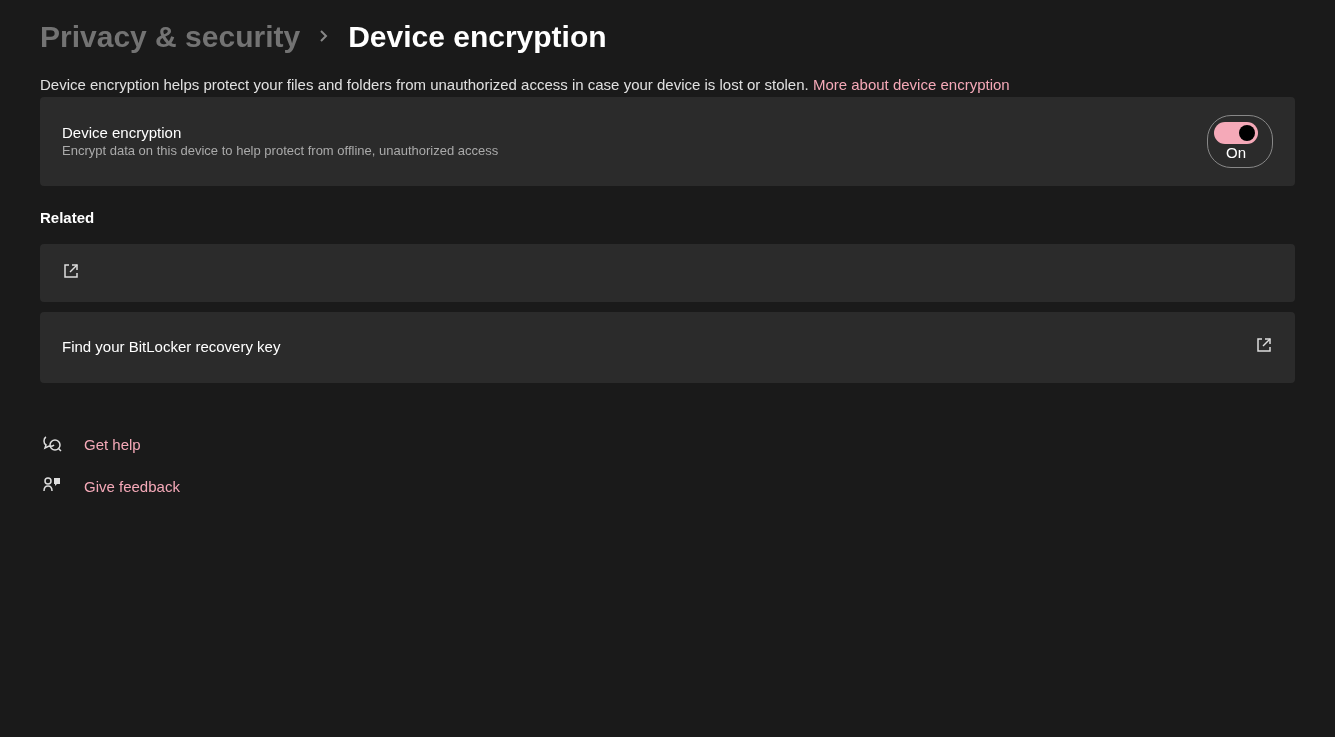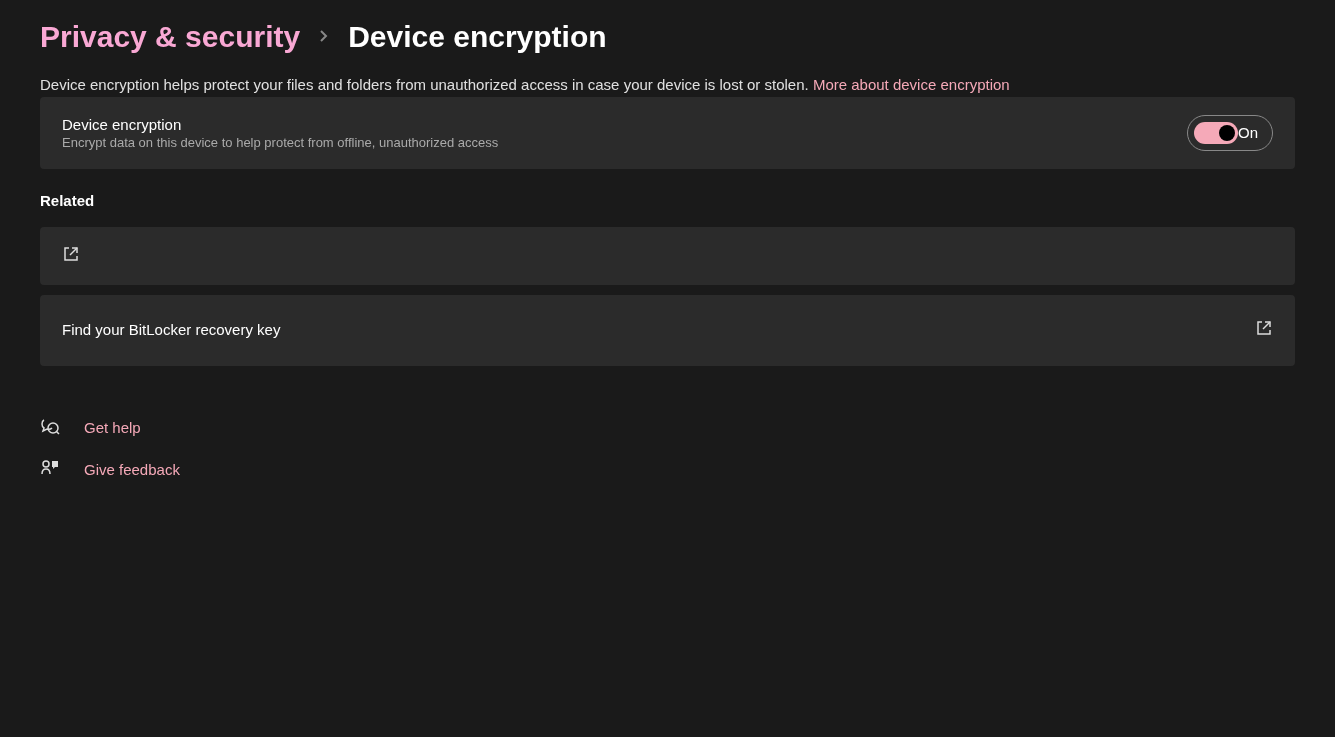--- a/index.html
+++ b/index.html
@@ -14,21 +14,21 @@
   }
   .breadcrumb {
     display: flex;
     align-items: center;
     gap: 18px;
     margin-bottom: 20px;
   }
   .breadcrumb-parent {
     font-size: 30px;
     font-weight: 600;
-    color: #f9a8d4;
+    color: #737373;
   }
   .chevron {
     color: #888;
     font-size: 16px;
   }
   .breadcrumb-current {
     font-size: 30px;
     font-weight: 600;
     color: #ffffff;
   }
@@ -64,20 +64,21 @@
     font-size: 13px;
     color: #aaaaaa;
   }
   .toggle-wrap {
     display: flex;
     align-items: center;
     gap: 0;
     border: 1px solid #888;
     border-radius: 24px;
     padding: 6px 14px 6px 6px;
+    flex-direction: column;
   }
   .toggle {
     width: 44px;
     height: 22px;
     background: #f5a9b8;
     border-radius: 11px;
     position: relative;
   }
   .toggle-knob {
     position: absolute;
@@ -107,20 +108,21 @@
   .external-icon {
     color: #ddd;
     width: 18px;
     height: 18px;
   }
   .footer-links {
     margin-top: 50px;
     display: flex;
     flex-direction: column;
     gap: 18px;
+    text-align: right;
   }
   .footer-link {
     display: flex;
     align-items: center;
     gap: 22px;
     cursor: pointer;
   }
   .footer-link-icon {
     width: 22px;
     color: #ddd;

